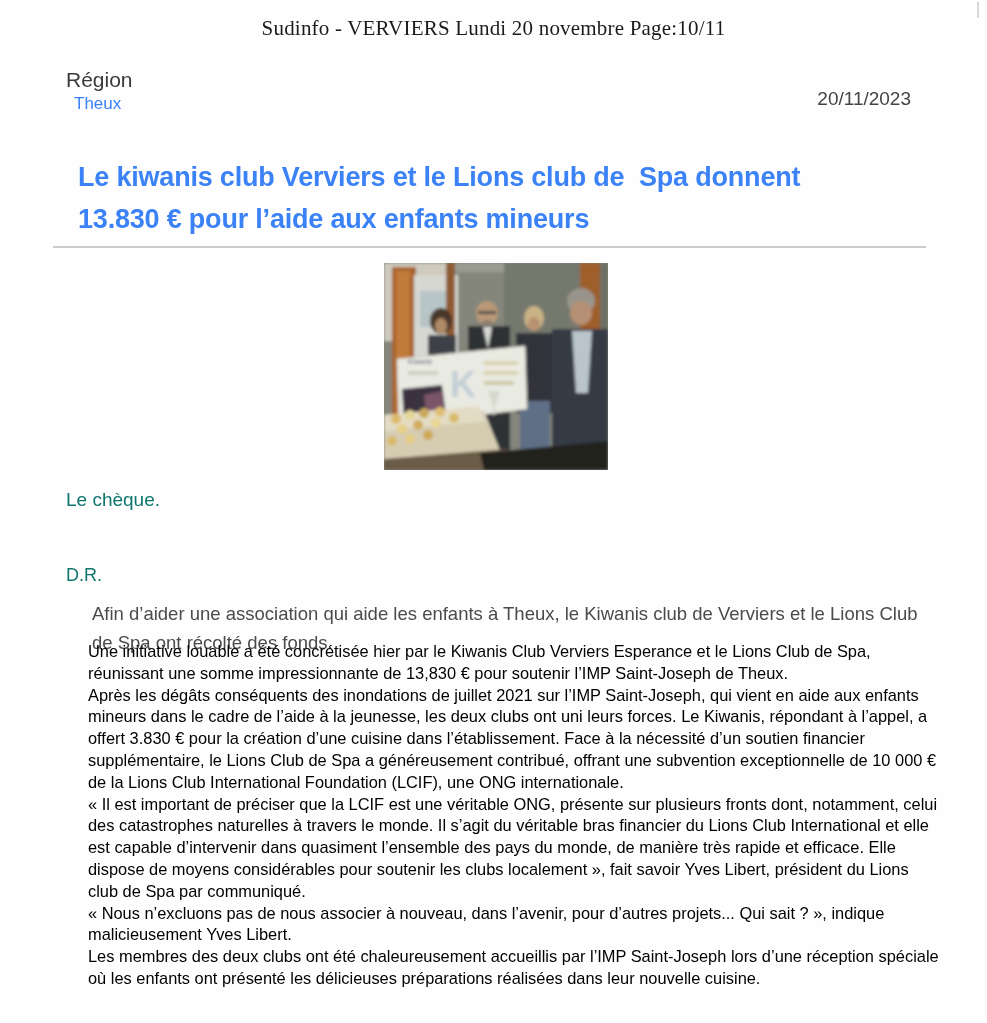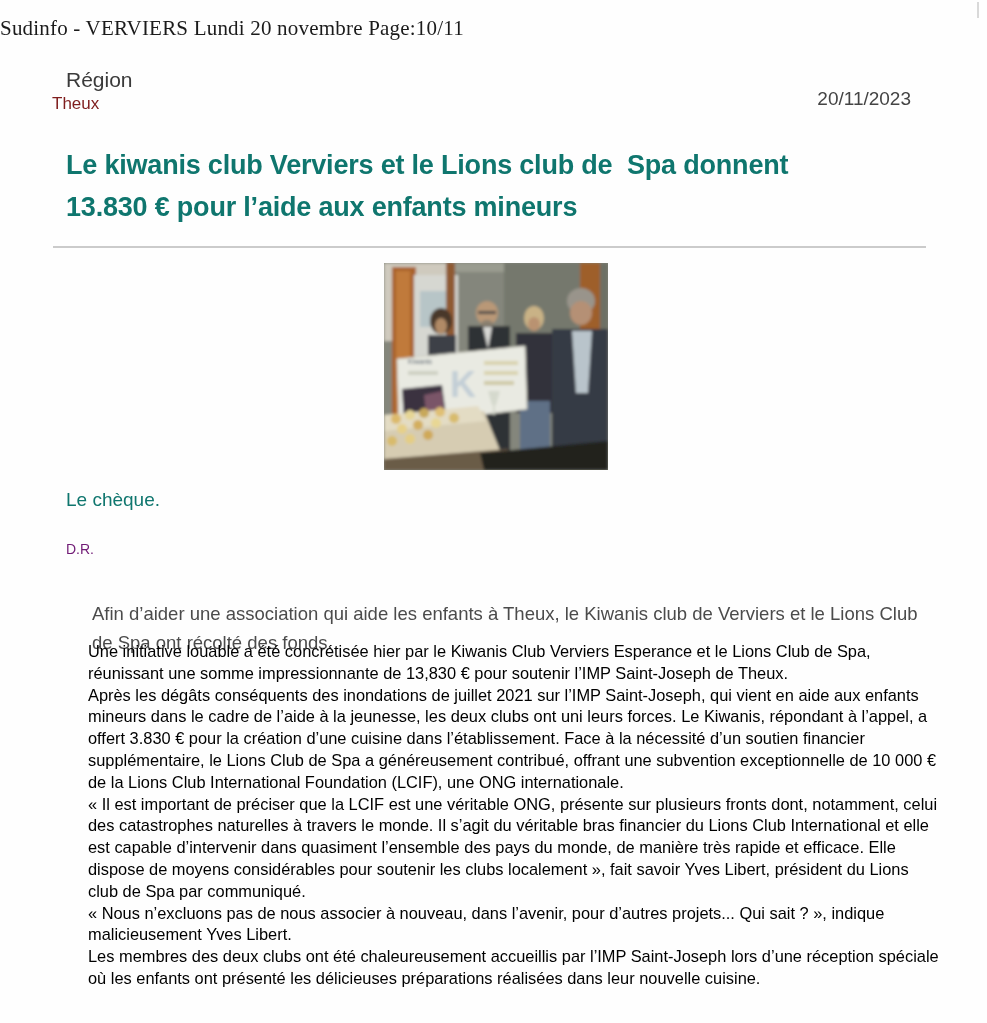--- a/index.html
+++ b/index.html
@@ -22,55 +22,56 @@
     right: 8px;
     width: 2px;
     height: 16px;
     background: #d9d9d9;
   }
   .doc-header {
     position: absolute;
     top: 16px;
     left: 0;
     width: 100%;
+    text-align: center;
     font-family: "Liberation Serif", serif;
     font-size: 21px;
     color: #1b1b1b;
     letter-spacing: 0.2px;
   }
   .section-label {
     position: absolute;
     left: 66px;
     top: 68px;
     font-size: 21px;
     color: #3a3a3a;
   }
   .locality-label {
     position: absolute;
-    left: 52px;
+    left: 74px;
     top: 94px;
     font-size: 17px;
-    color: #7f1d1d;
+    color: #3b82f6;
   }
   .article-date {
     position: absolute;
     right: 76px;
     top: 88px;
     font-size: 19px;
     color: #444444;
   }
   .headline {
     position: absolute;
     left: 66px;
     top: 144px;
-    margin: 0;
+    margin: 12px;
     font-size: 27px;
     font-weight: 700;
     line-height: 42px;
-    color: #0f766e;
+    color: #3b82f6;
     letter-spacing: -0.2px;
   }
   .headline .hl-line {
     display: block;
     white-space: pre;
   }
   .divider-rule {
     position: absolute;
     left: 53px;
     top: 246px;
@@ -91,23 +92,23 @@
   .photo-caption {
     position: absolute;
     left: 66px;
     top: 489px;
     font-size: 19px;
     color: #0f766e;
   }
   .photo-credit {
     position: absolute;
     left: 66px;
-    top: 541px;
-    font-size: 14px;
-    color: #701a75;
+    top: 565px;
+    font-size: 18px;
+    color: #0f766e;
   }
   .article-lead {
     position: absolute;
     left: 76px;
     top: 583px;
     width: 850px;
     margin: 16px;
     font-size: 18.5px;
     line-height: 29px;
     color: #4b4b4b;

